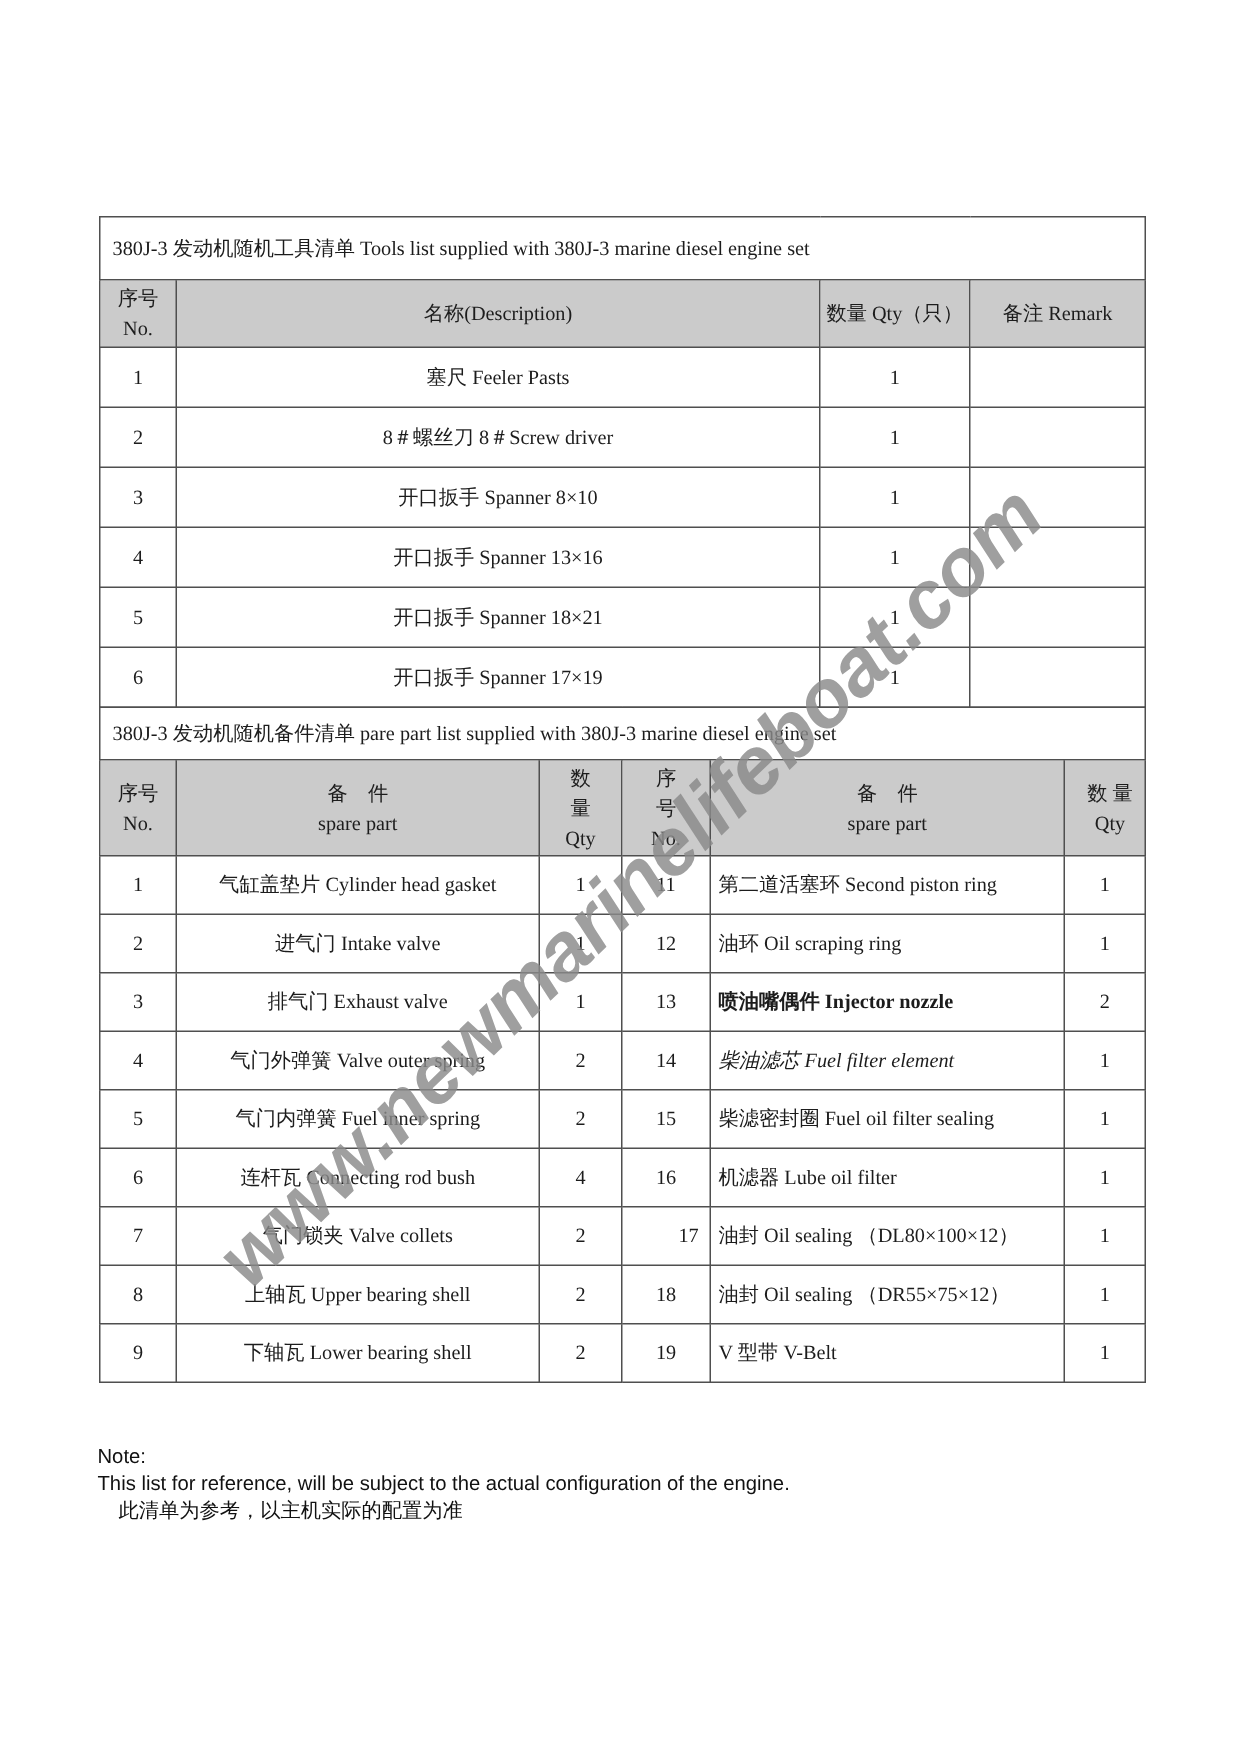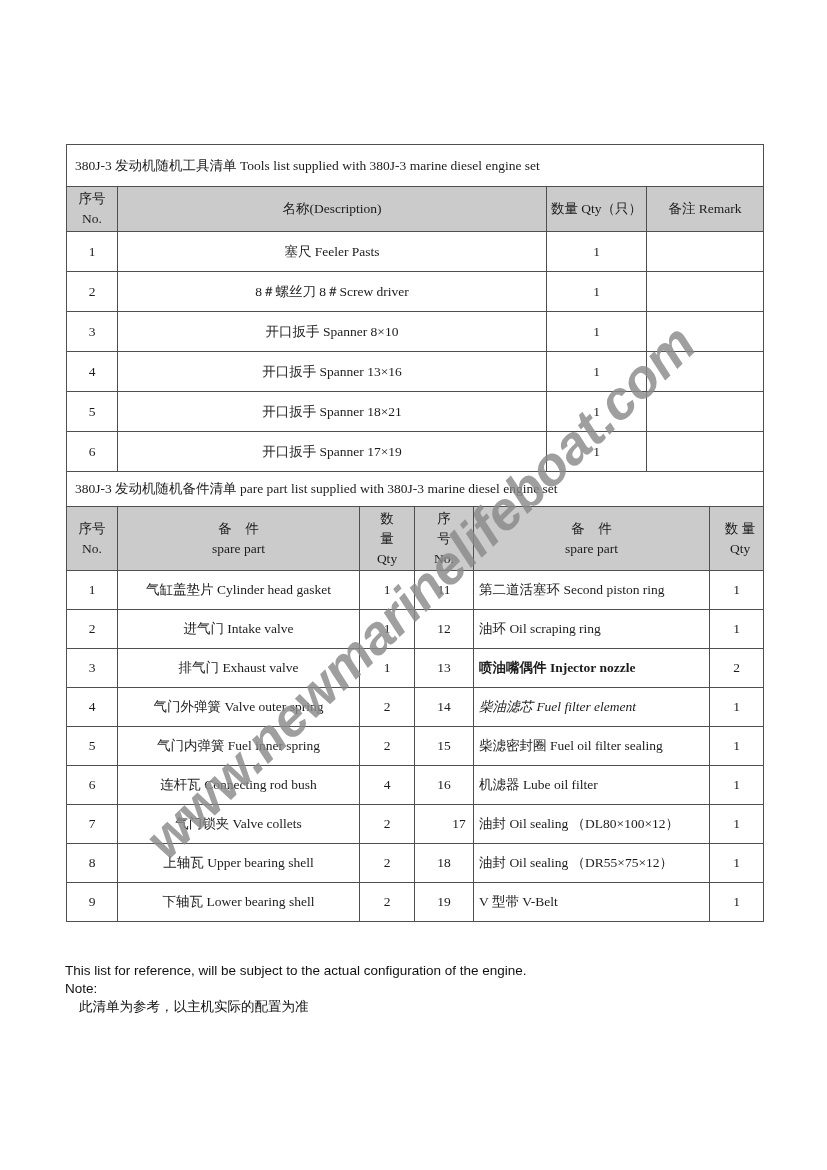--- a/index.html
+++ b/index.html
@@ -260,18 +260,18 @@
         <td class="cell-left" style="border-color: rgb(79, 79, 79);">V 型带  V-Belt</td>
         <td style="border-color: rgb(79, 79, 79);">1</td>
       </tr>
     </tbody>
       </table>
   </div>
 
   <div class="watermark" style="color: rgb(138, 138, 138);">www.newmarinelifeboat.com</div>
 
   <div class="note-block">
+    <div>Note:</div>
     <div>This list for reference, will be subject to the actual configuration of the engine.</div>
-    <div>Note:</div>
     <div class="note-indent">此清单为参考，以主机实际的配置为准</div>
   </div>
 
 </div>
 
 </body></html>

